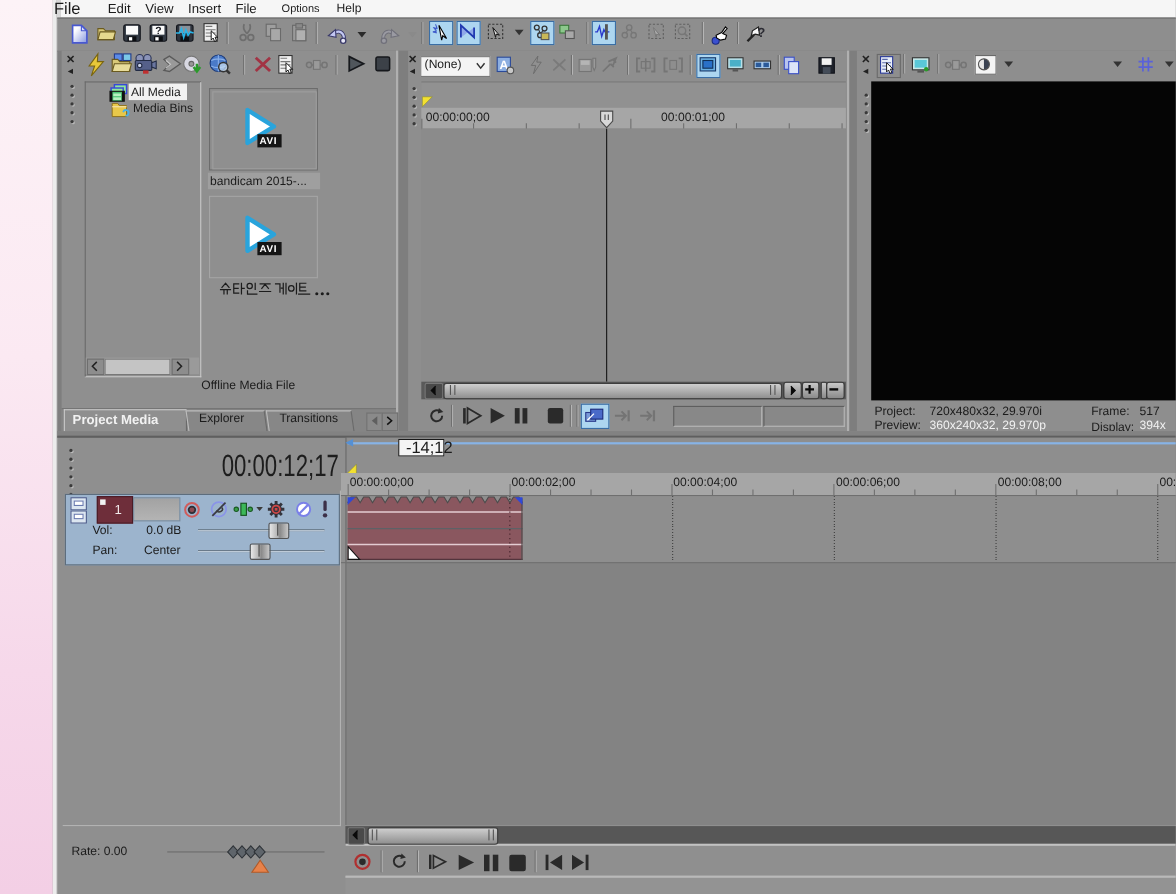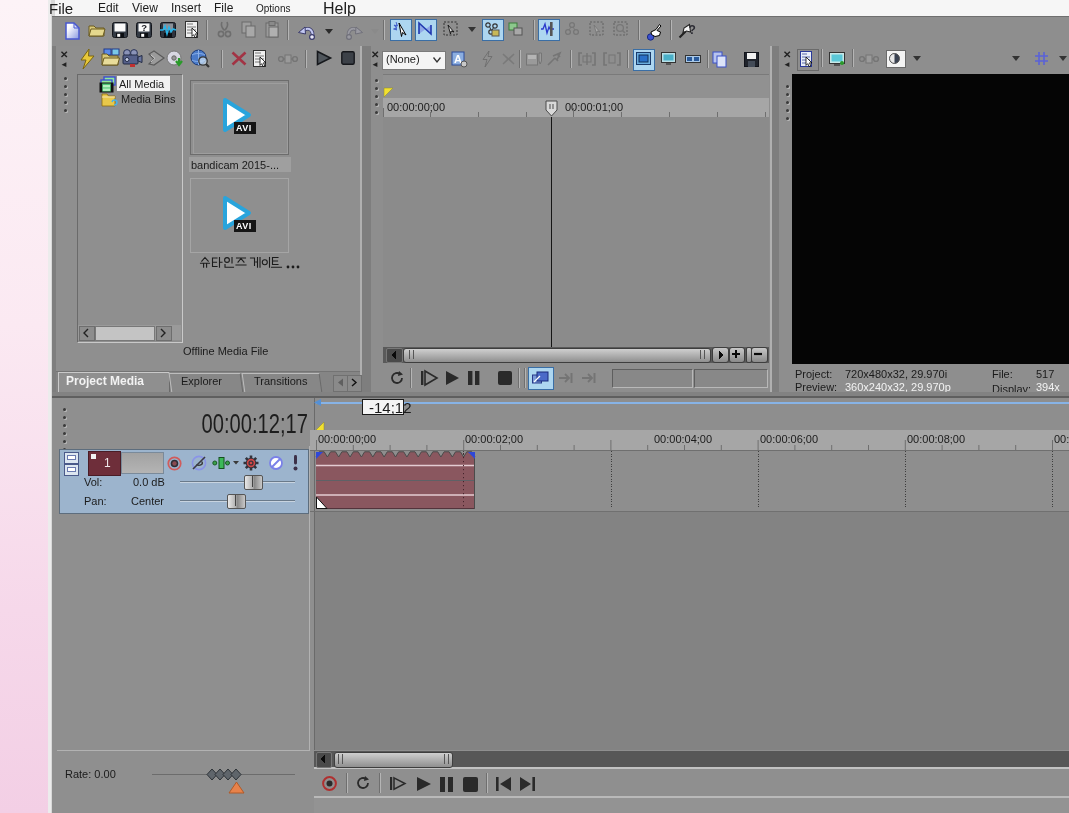--- a/index.html
+++ b/index.html
@@ -24,21 +24,21 @@
     <div class="ab" style="left:51px;top:0;width:4px;height:813px;background:#d8d8d8;"></div>
     <div class="ab" style="left:55px;top:16px;width:2px;height:786px;background:#6f6f6f;"></div>
 
   <div class="ab" style="left:55px;top:0;width:1014px;height:16px;background:#f6f6f6;"></div>
   <div class="txt" style="left:49px;top:2px;font-size:15px;">File</div>
   <div class="txt" style="left:98px;top:2px;font-size:12px;">Edit</div>
   <div class="txt" style="left:132px;top:2px;font-size:12px;">View</div>
   <div class="txt" style="left:171px;top:2px;font-size:12px;">Insert</div>
   <div class="txt" style="left:214px;top:2px;font-size:12px;">File</div>
   <div class="txt" style="left:256px;top:2px;font-size:10px;">Options</div>
-  <div class="txt" style="left:323px;top:2px;font-size:16px;">Help</div>
+  <div class="txt" style="left:306px;top:2px;font-size:11px;">Help</div>
 
   <div class="ab" style="left:52px;top:16px;width:1017px;height:30px;background:#8e8e8e;border-top:1px solid #6f6f6f;"></div>
 
   <svg style="left:65px;top:22px;" width="15" height="18">
       <defs>
         <linearGradient id="pg" x1="0" y1="0" x2="1" y2="1">
           <stop offset="0.25" stop-color="#fdfdff"></stop>
           <stop offset="1" stop-color="#8898e0"></stop>
         </linearGradient>
       </defs>
@@ -409,21 +409,21 @@
       <rect x="3" y="1" width="9" height="6" fill="#f2f2f2"></rect>
       <rect x="4" y="9" width="7" height="6" fill="#444c58"></rect>
     </svg>
 
   <div class="ab" style="left:383px;top:74px;width:386px;height:24px;background:#919191;border-top:1px solid #7a7a7a;"></div>
   <svg style="left:384px;top:88px;" width="9" height="9">
       <path d="M0 0 L9 0 L0 9 Z" fill="#f2e030" stroke="#8a8a2a" stroke-width="0.5"></path>
     </svg>
   <div class="ab" style="left:383px;top:98px;width:386px;height:19px;background:#a6a6a6;border-bottom:1px solid #707070;"></div>
   <div class="txt" style="left:387px;top:101px;">00:00:00;00</div>
-  <div class="txt" style="left:545px;top:101px;padding-left:20px;">00:00:01;00</div>
+  <div class="txt" style="left:581px;top:101px;padding-left:20px;">00:00:01;00</div>
   <svg style="left:383px;top:98px;" width="386" height="19">
       <g stroke="#6f6f6f">
         <path d="M47.5 14 L47.5 19 M95.5 14 L95.5 19 M143.5 14 L143.5 19 M238.5 14 L238.5 19 M286.5 14 L286.5 19 M334.5 14 L334.5 19 M382.5 14 L382.5 19"></path>
         <path d="M0.5 10 L0.5 19 M190.5 10 L190.5 19" stroke-width="1"></path>
       </g>
     </svg>
 
   <svg style="left:545px;top:100px;" width="12" height="17">
       <path d="M1 1 L12 1 L12 10 L6.5 16 L1 10 Z" fill="#d8d8d8" stroke="#4a4a4a" stroke-width="1"></path>
       <path d="M5 4 L5 9 M8 4 L8 9" stroke="#4a4a4a" stroke-width="1"></path>
@@ -540,21 +540,21 @@
     </svg>
   <svg style="left:1059px;top:56px;" width="9" height="6">
       <path d="M0 0 L8 0 L4 5 Z" fill="#333"></path>
     </svg>
   <div class="txt" style="left:929px;top:53px;font-size:12px;margin-top:24px;">Preview (Auto)</div>
   <div class="ab" style="left:792px;top:74px;width:277px;height:290px;background:#050505;"></div>
   <div class="txt" style="left:795px;top:368px;">Project:</div>
   <div class="txt" style="left:845px;top:368px;">720x480x32, 29.970i</div>
   <div class="txt" style="left:795px;top:381px;">Preview:</div>
   <div class="txt" style="left:845px;top:381px;color:#f2f2f2;">360x240x32, 29.970p</div>
-  <div class="txt" style="left:992px;top:368px;">File:</div>
+  <div class="txt" style="left:992px;top:368px;">Frame:</div>
   <div class="txt" style="left:1036px;top:368px;">517</div>
   <div class="txt" style="left:992px;top:383px;">Display:</div>
   <div class="txt" style="left:1036px;top:381px;color:#f2f2f2;">394x</div>
 
   <div class="ab" style="left:52px;top:392px;width:1017px;height:421px;background:#8f8f8f;"></div>
     <div class="ab" style="left:52px;top:392px;width:1017px;height:4px;background:#828282;"></div>
     <div class="ab" style="left:52px;top:396px;width:1017px;height:2px;background:#5f5f5f;"></div>
   <div class="ab" style="left:57px;top:446px;width:252px;height:304px;border-right:1px solid #b2b2b2;border-bottom:1px solid #b2b2b2;"></div>
     <div class="dots" style="left:63px;top:403px;">
       <i></i>
@@ -652,21 +652,21 @@
     </svg>
   <div class="ab" style="left:362px;top:399px;width:40px;height:14px;background:#f4f4f4;border:1px solid #1a1a1a;"></div>
   <div class="txt" style="left:369px;top:401px;font-size:15px;">-14;12</div>
   <svg style="left:315px;top:422px;" width="9" height="9">
       <path d="M0 9 L9 9 L9 0 Z" fill="#f2e030" stroke="#8a8a2a" stroke-width="0.5"></path>
     </svg>
 
   <div class="ab" style="left:310px;top:430px;width:759px;height:20px;background:#a6a6a6;border-bottom:1px solid #6f6f6f;"></div>
   <div class="txt" style="left:318px;top:433px;">00:00:00;00</div>
   <div class="txt" style="left:465px;top:433px;">00:00:02;00</div>
-  <div class="txt" style="left:612px;top:433px;margin-left:42px;">00:00:04;00</div>
+  <div class="txt" style="left:612px;top:433px;">00:00:04;00</div>
   <div class="txt" style="left:760px;top:433px;">00:00:06;00</div>
   <div class="txt" style="left:907px;top:433px;">00:00:08;00</div>
   <div class="txt" style="left:1054px;top:433px;">00:</div>
   <svg style="left:310px;top:430px;" width="759" height="20">
       <g stroke="#6f6f6f">
         <path d="M43.3 15 L43.3 20 M80.1 15 L80.1 20 M116.9 15 L116.9 20 M190.5 15 L190.5 20 M227.3 15 L227.3 20 M264.1 15 L264.1 20 M337.7 15 L337.7 20 M374.5 15 L374.5 20 M411.3 15 L411.3 20 M484.9 15 L484.9 20 M521.7 15 L521.7 20 M558.5 15 L558.5 20 M632.1 15 L632.1 20 M668.9 15 L668.9 20 M705.7 15 L705.7 20"></path>
         <path d="M6.5 10 L6.5 20 M153.7 10 L153.7 20 M300.9 10 L300.9 20 M448.1 10 L448.1 20 M595.3 10 L595.3 20 M742.5 10 L742.5 20" stroke-width="1"></path>
       </g>
     </svg>
 

